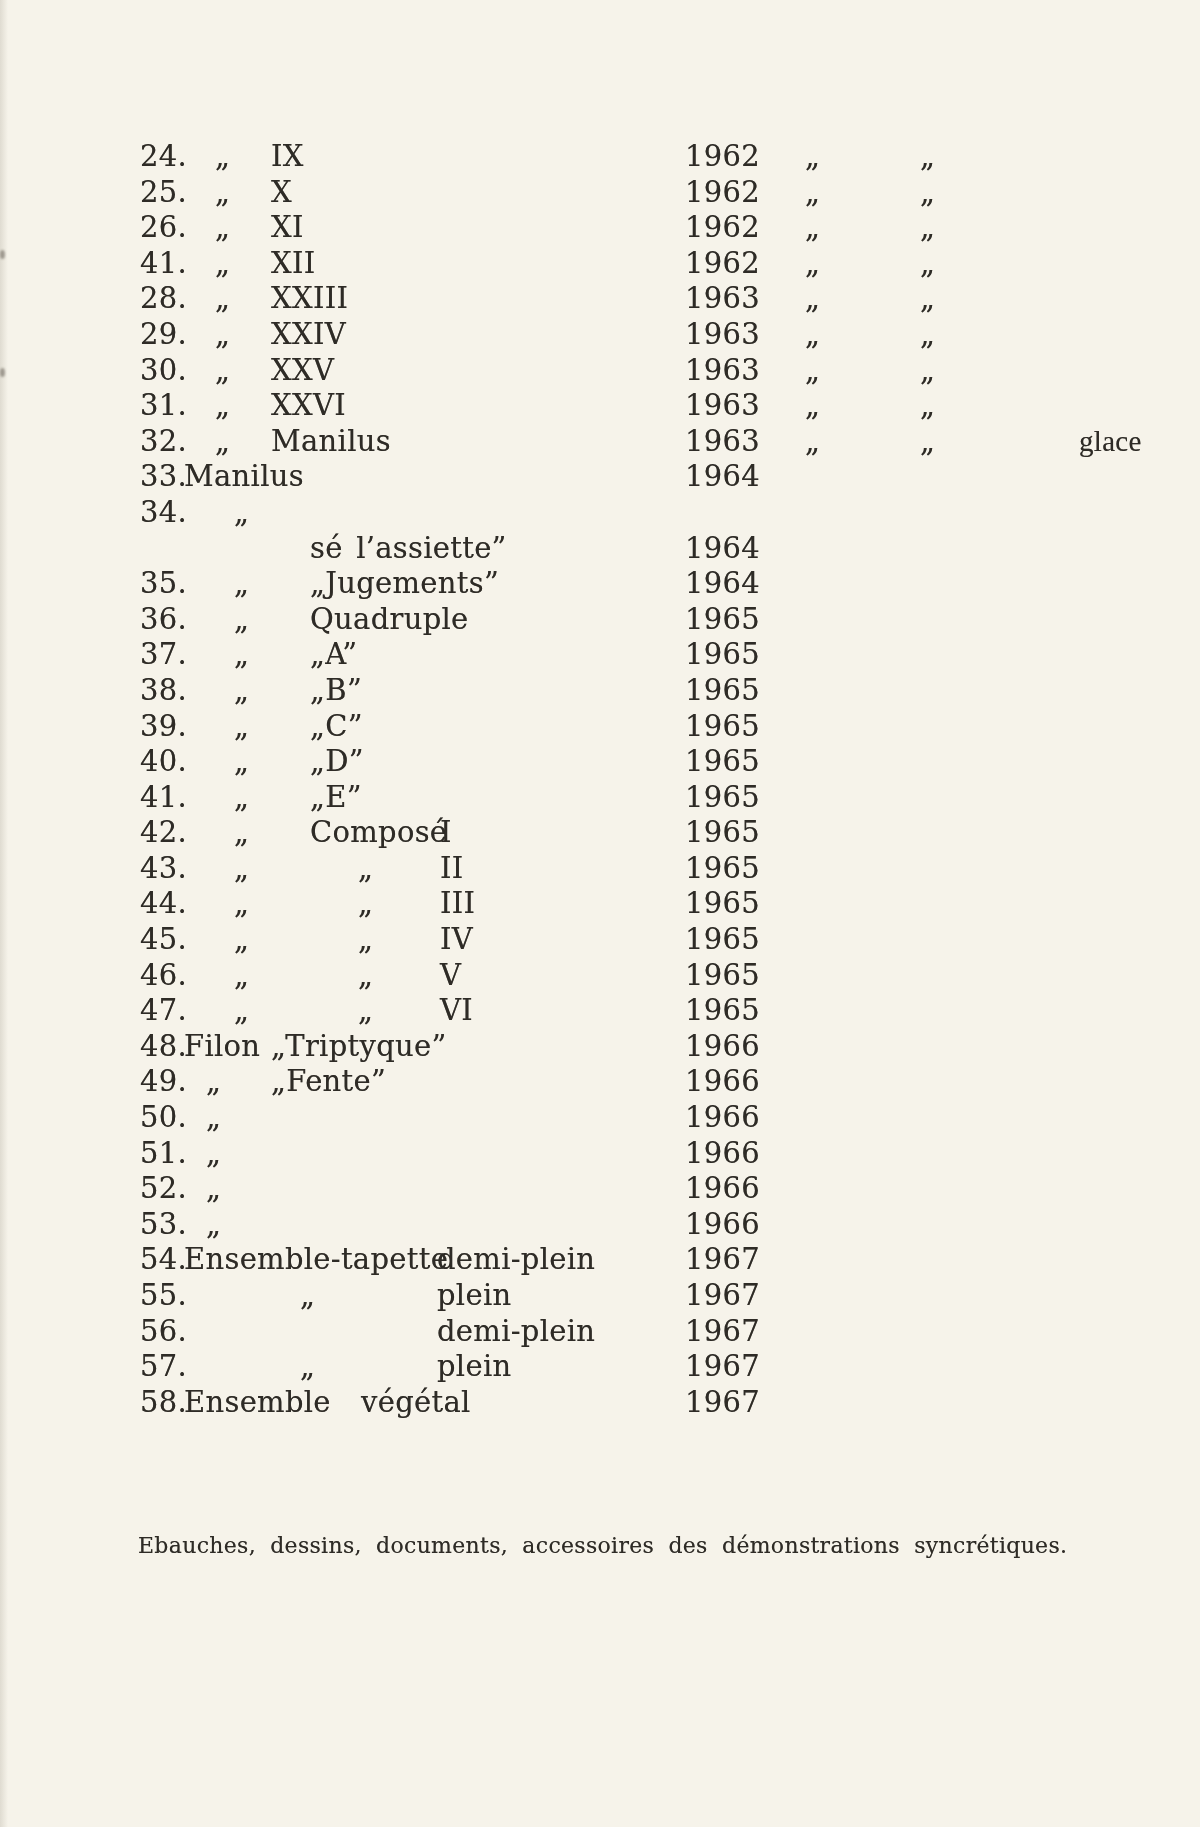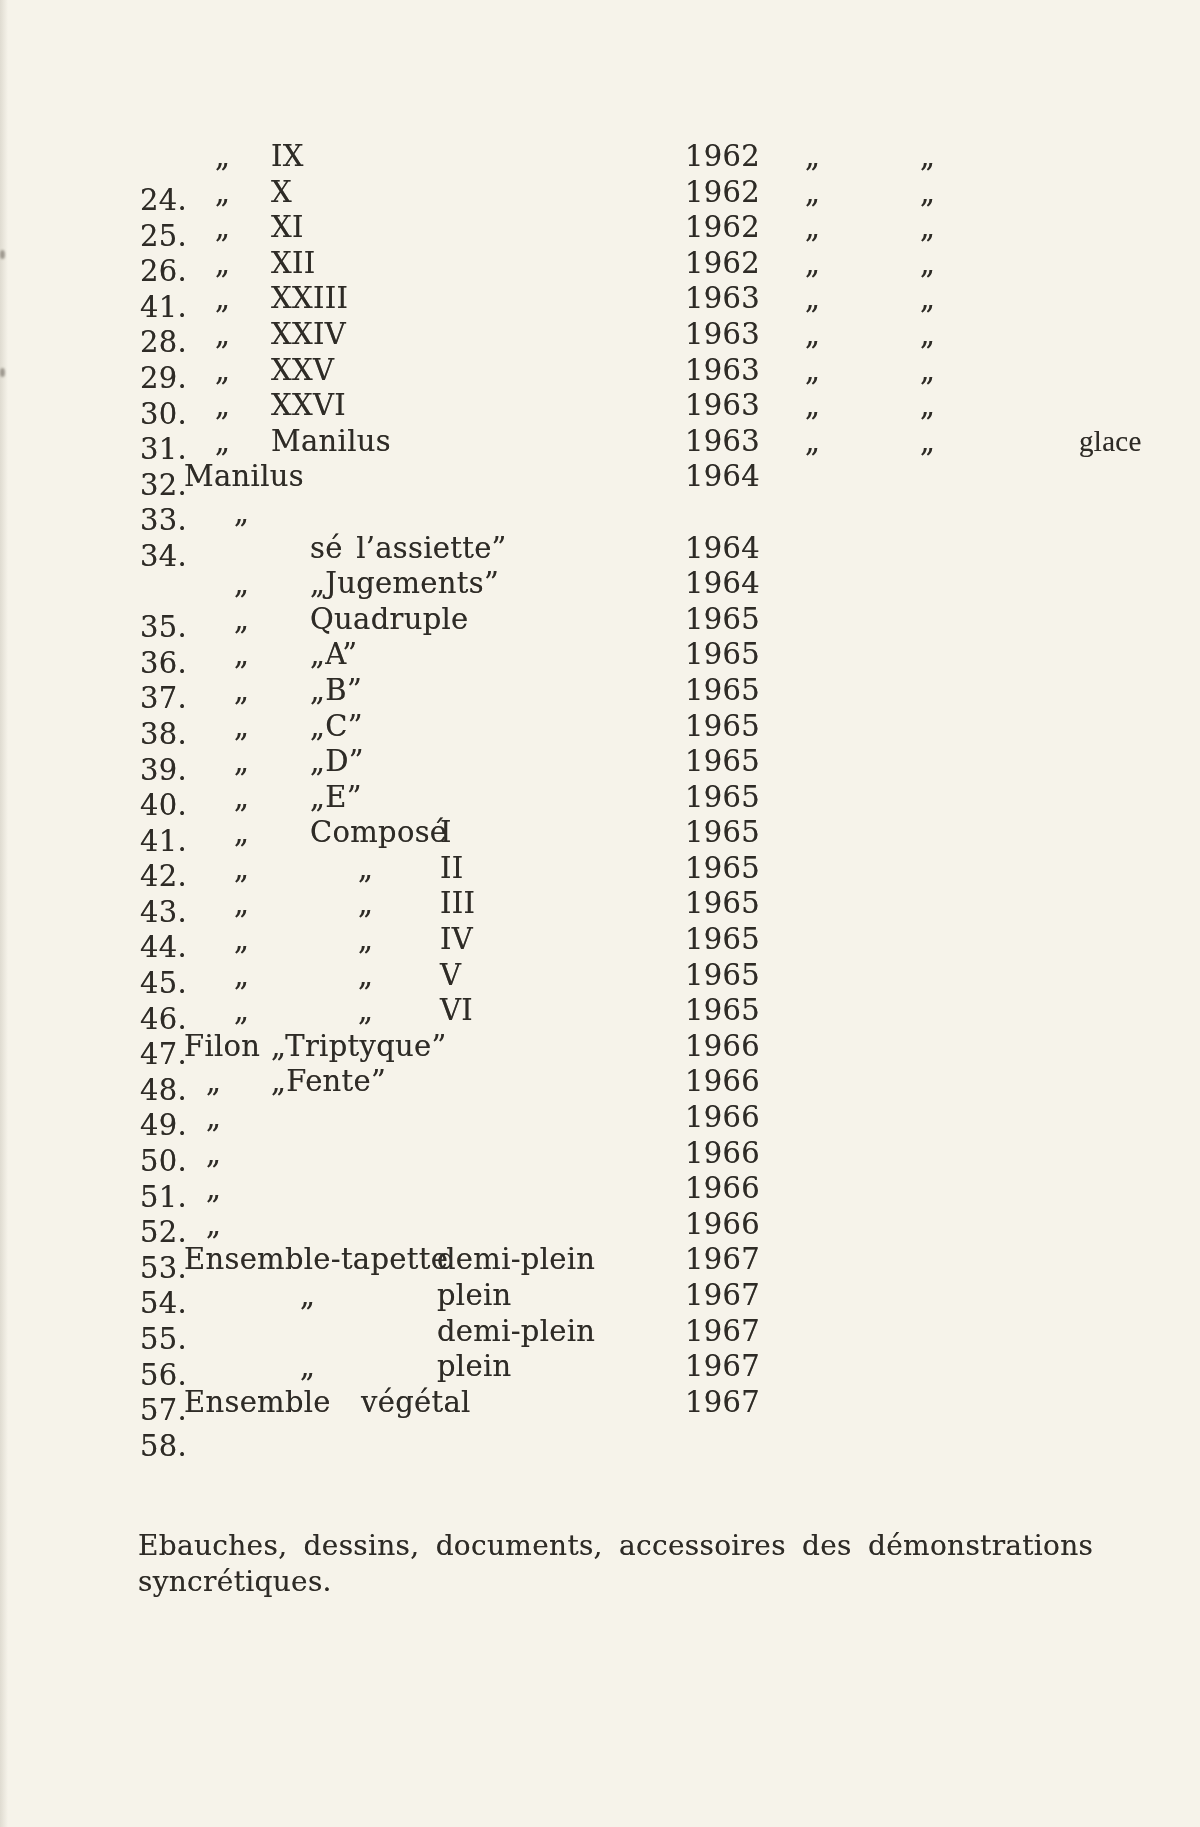--- a/index.html
+++ b/index.html
@@ -19,39 +19,39 @@
   }
   .speck{
     position:absolute;width:5px;height:9px;border-radius:50%;
     background:rgba(70,65,55,0.45);filter:blur(1px);
   }
   .list{position:absolute;top:139px;left:0;width:1200px;}
   .row{position:relative;height:35.6px;line-height:35.6px;font-size:29px;}
   .seg{position:absolute;top:0;white-space:pre;word-spacing:4px;letter-spacing:0.3px;
        text-shadow:0 0 0.5px rgba(46,43,38,0.55);}
   
-  .c-num  {left:140px;margin-top:44px;}
+  .c-num  {left:140px;}
   .c-name {left:184px;}
   .c-name2{left:361px;}
   .c-d2a  {left:215px;}
   .c-d2b  {left:234px;}
   .c-d2c  {left:206px;}
   .c-item {left:271px;}
   .c-item2{left:310px;}
   .c-d3   {left:358px;}
   .c-sub  {left:440px;}
   .c-dens {left:300px;}
   .c-plein{left:437px;}
   .c-year {left:685px;}
   .c-d4   {left:805px;}
   .c-d5   {left:920px;}
   .c-note {left:1079px;font-family:Liberation Serif, serif;}
   .footer{
     position:absolute;left:138px;top:1528px;margin:0;
-    font-size:28px;line-height:36px;word-spacing:7px;letter-spacing:0.3px;
+    font-size:22px;line-height:36px;word-spacing:7px;letter-spacing:0.3px;
     text-shadow:0 0 0.5px rgba(46,43,38,0.55);
   }
 </style>
 </head>
 <body>
 
 <div class="page">
   <div class="edge"></div>
   <div class="speck" style="left:0px;top:250px;"></div>
   <div class="speck" style="left:0px;top:368px;"></div>

